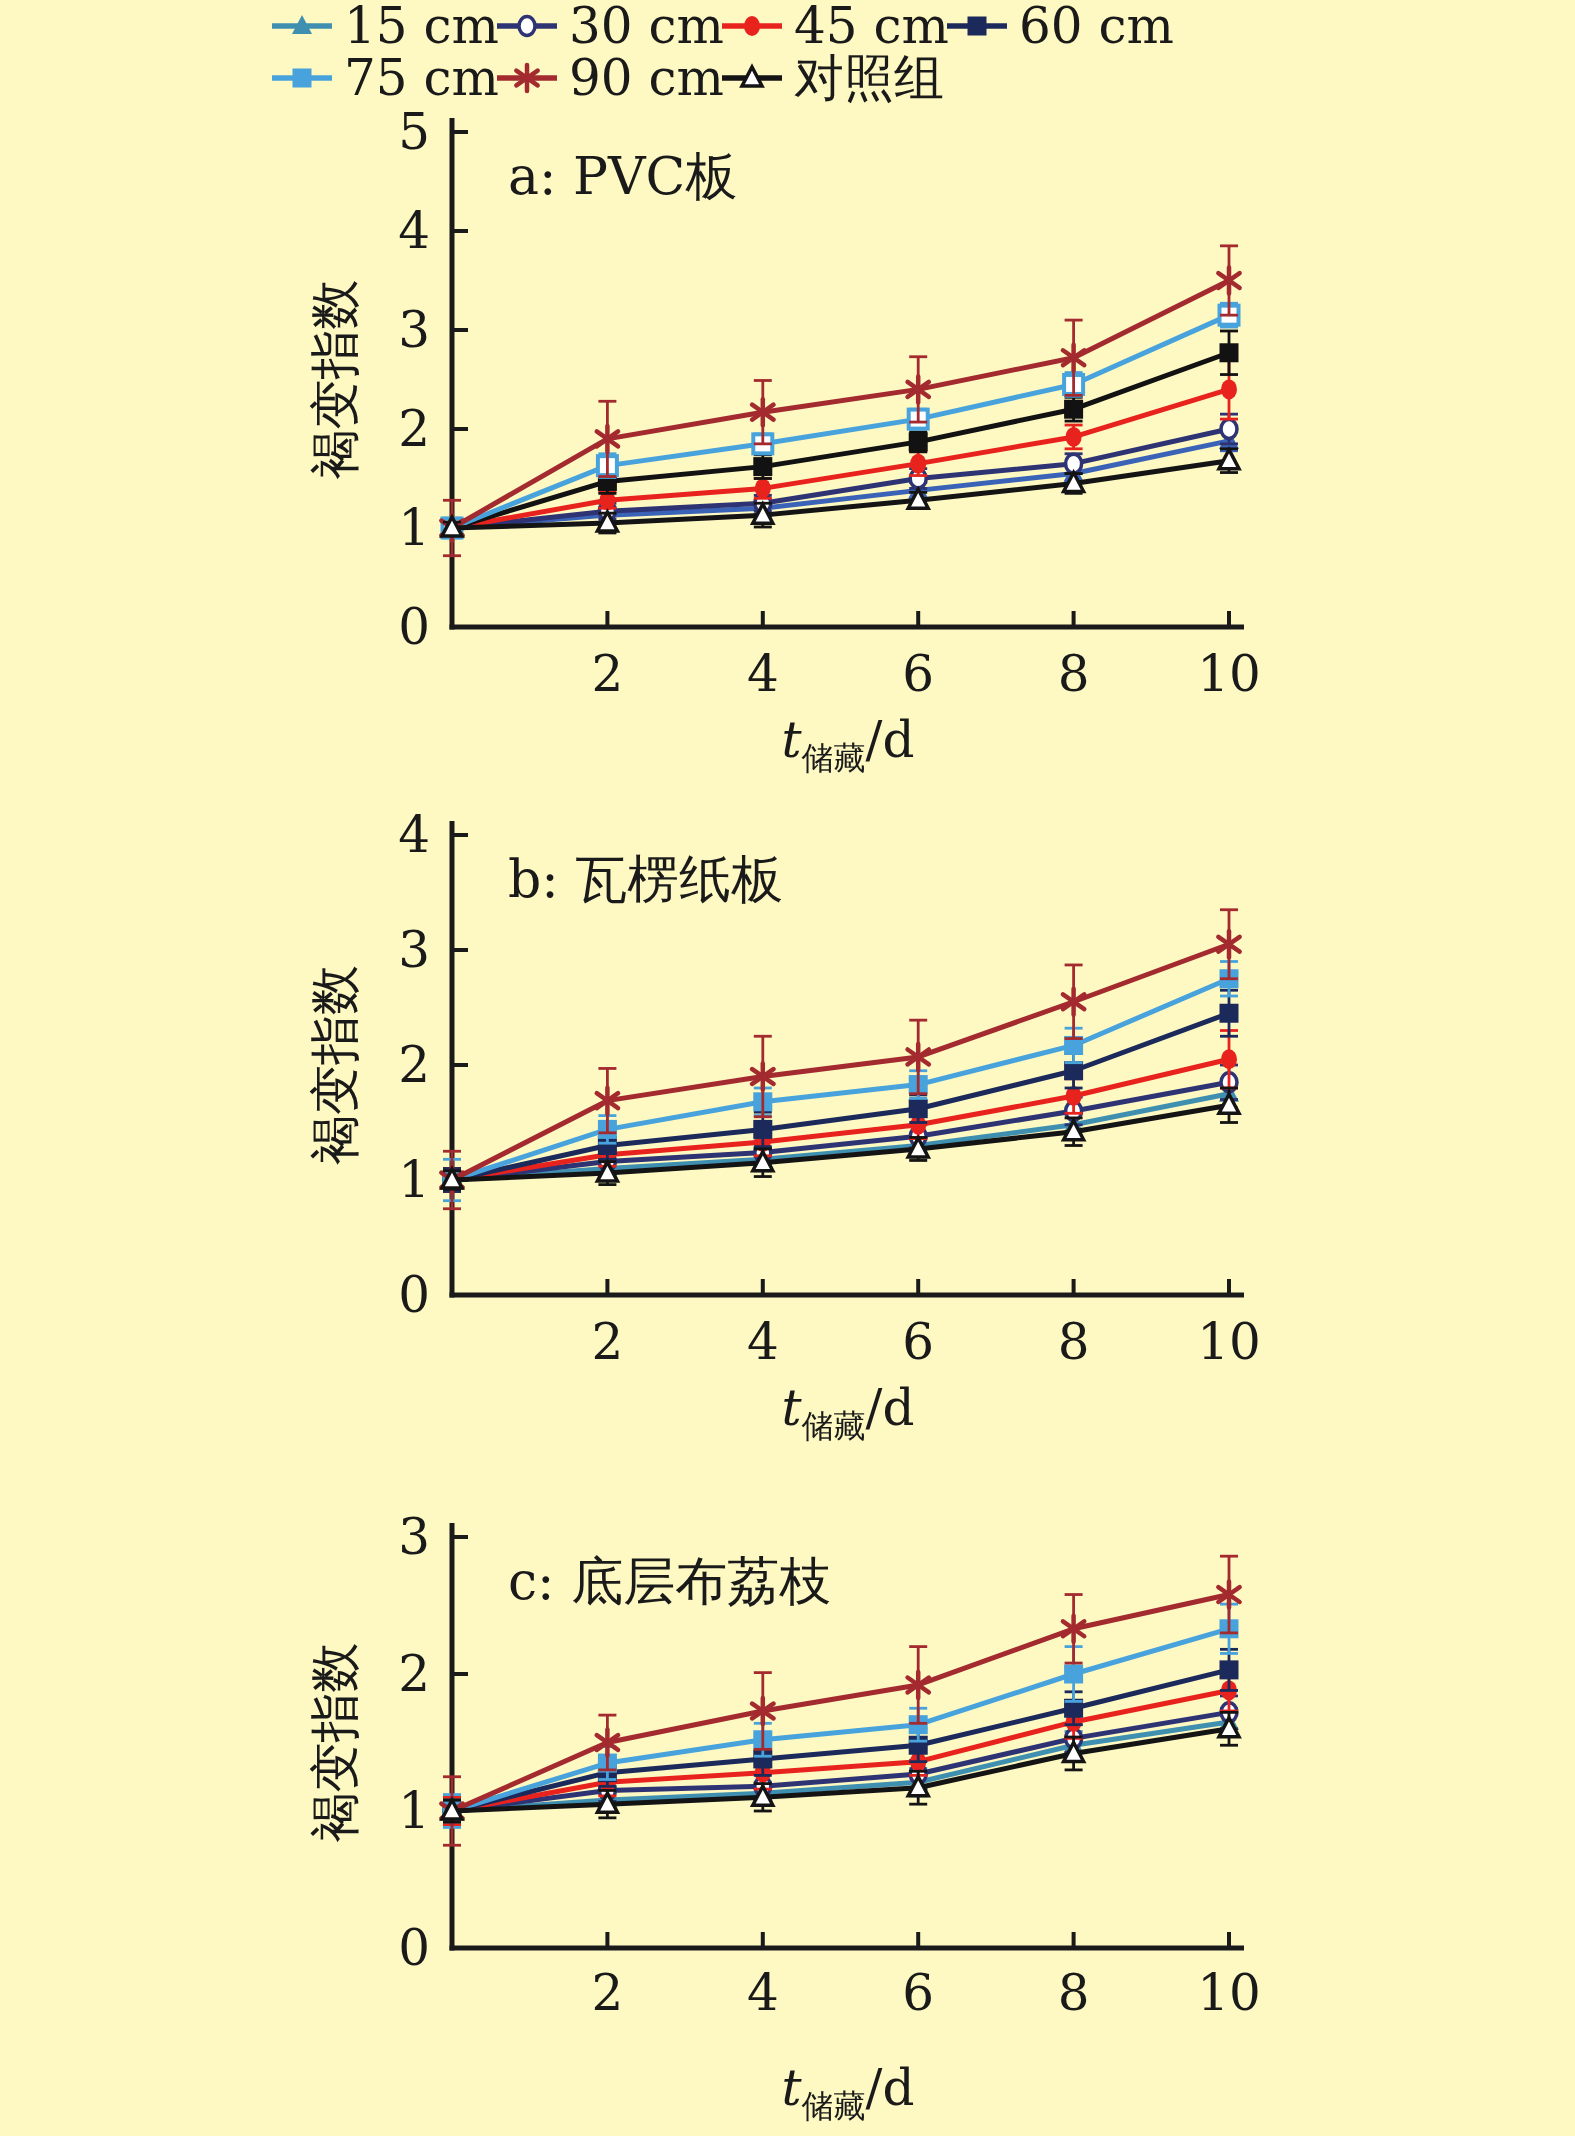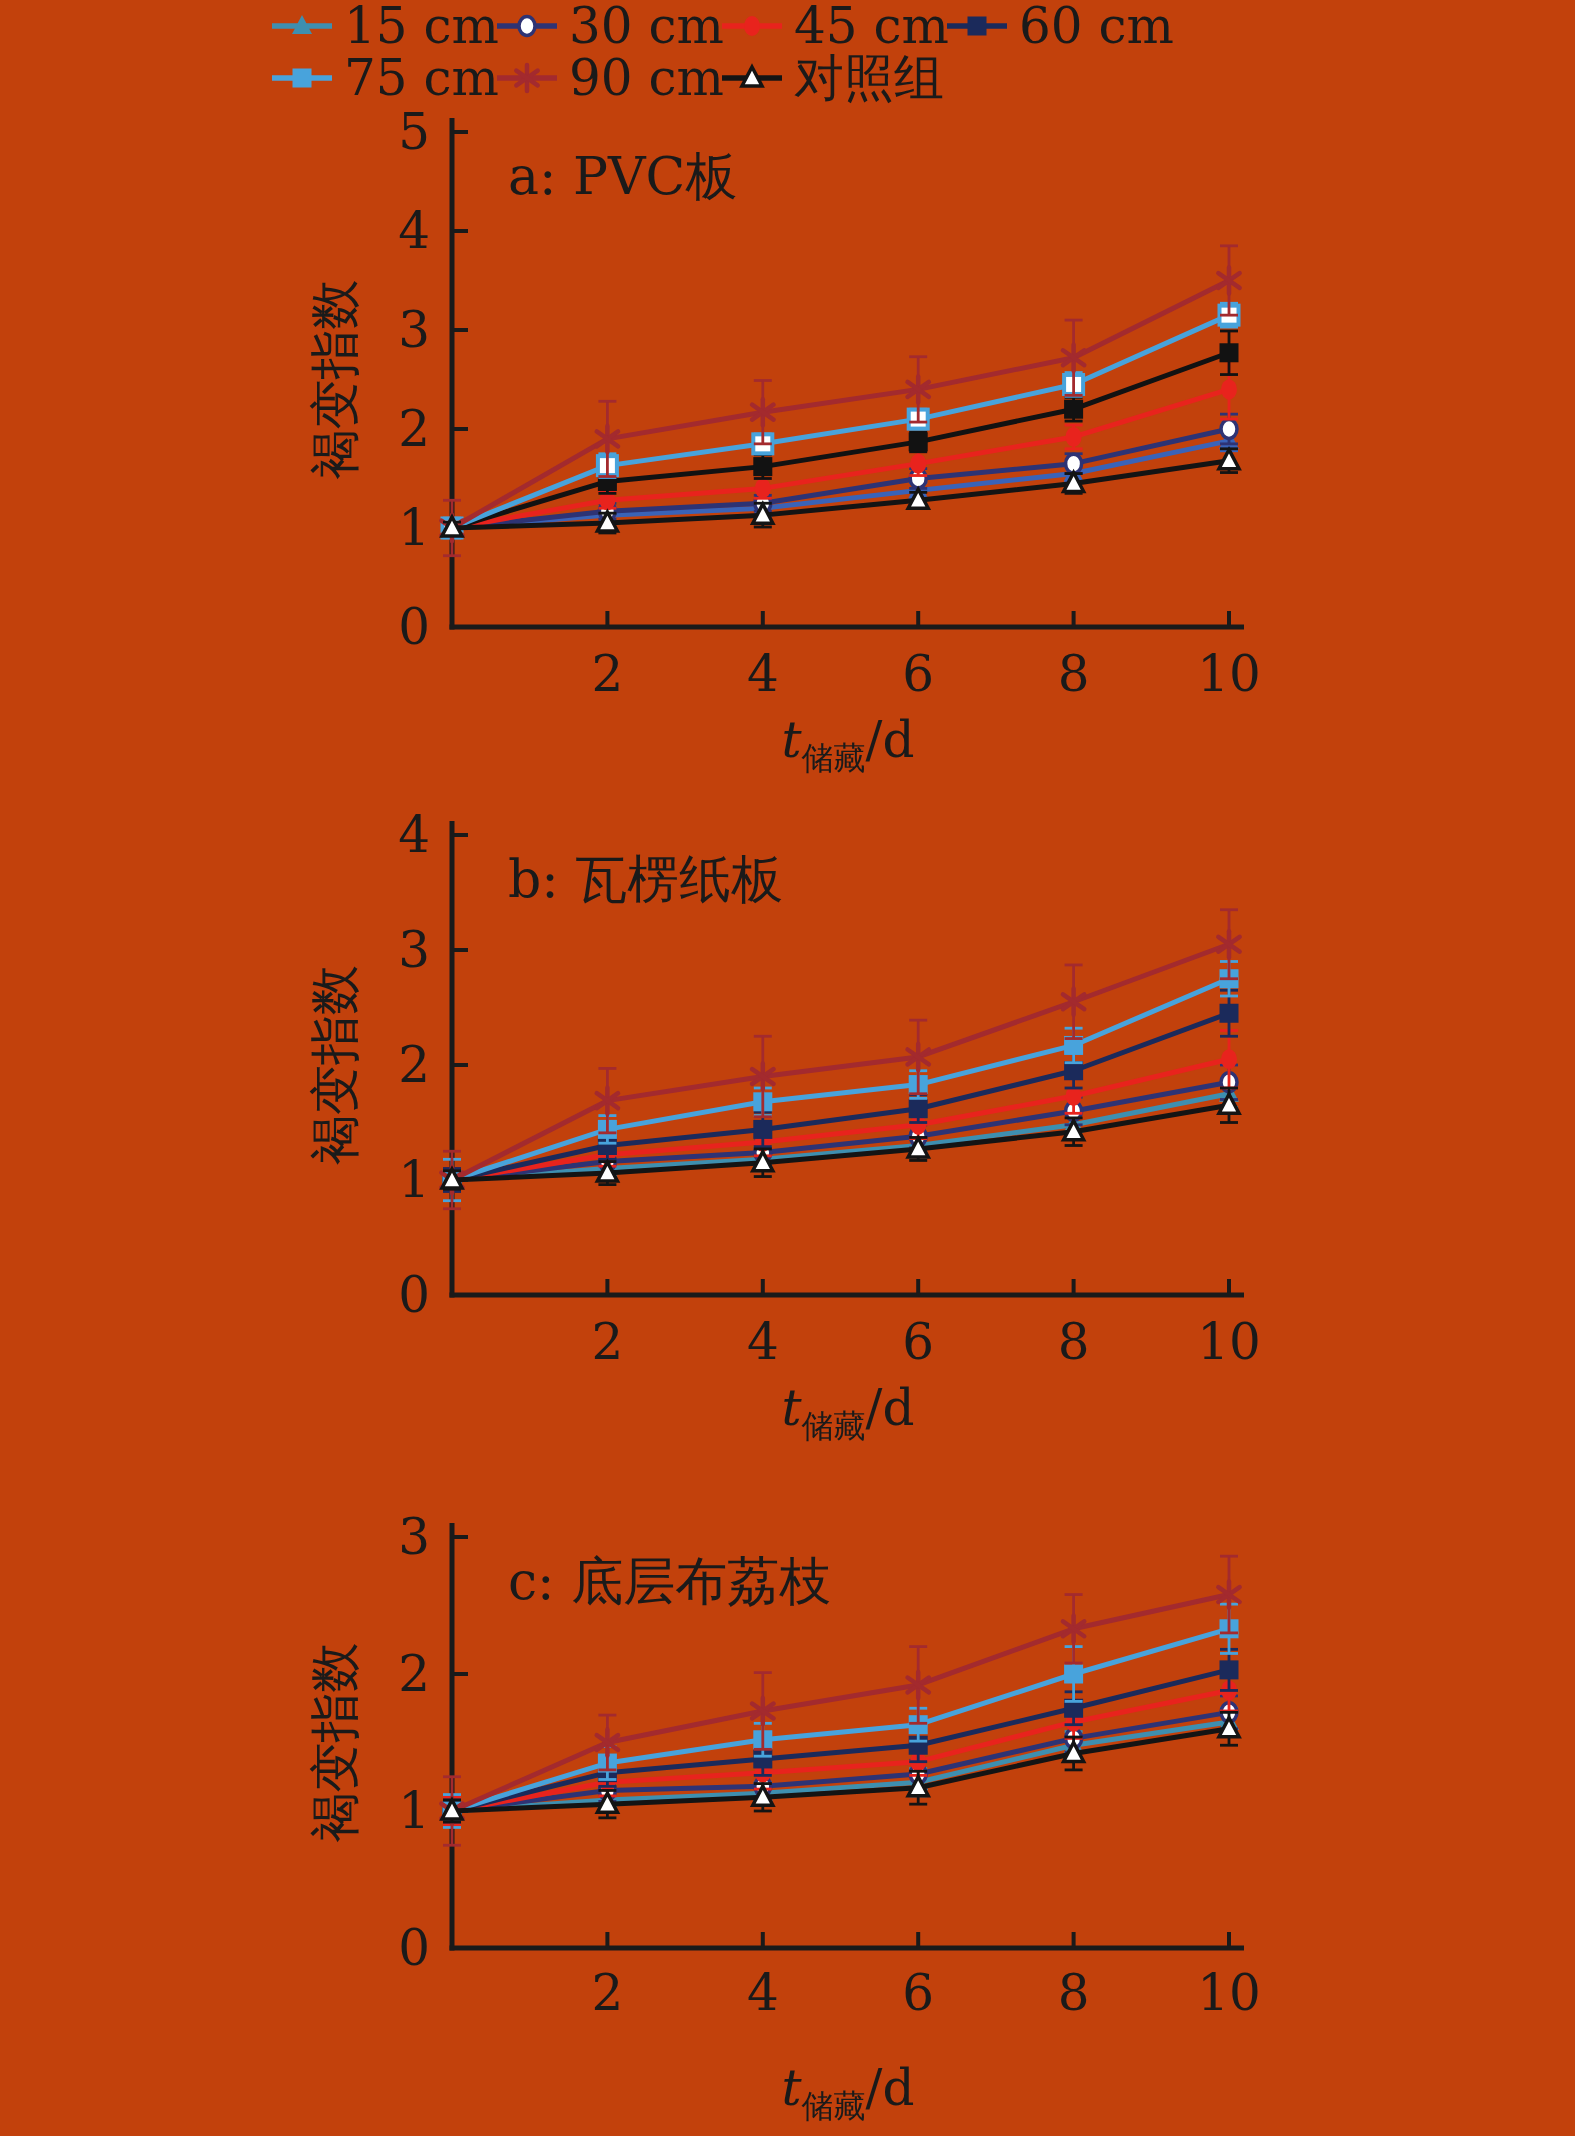--- a/index.html
+++ b/index.html
@@ -1,19 +1,19 @@
 <!DOCTYPE html>
 <html><head>
 <meta charset="utf-8">
 <style>
   html,body{margin:0;padding:0;background:#ffffff;}
   .figure{
     position:relative;
     width:1575px;height:2136px;
-    background:#c2410c;
+    background:#fef9c3;
     font-family:"DejaVu Serif","Liberation Serif",serif;
     overflow:hidden;
   }
   svg{display:block;}
   text{fill:#1a1a1a;}
 </style>
 </head>
 <body>
 
 <div class="figure">

